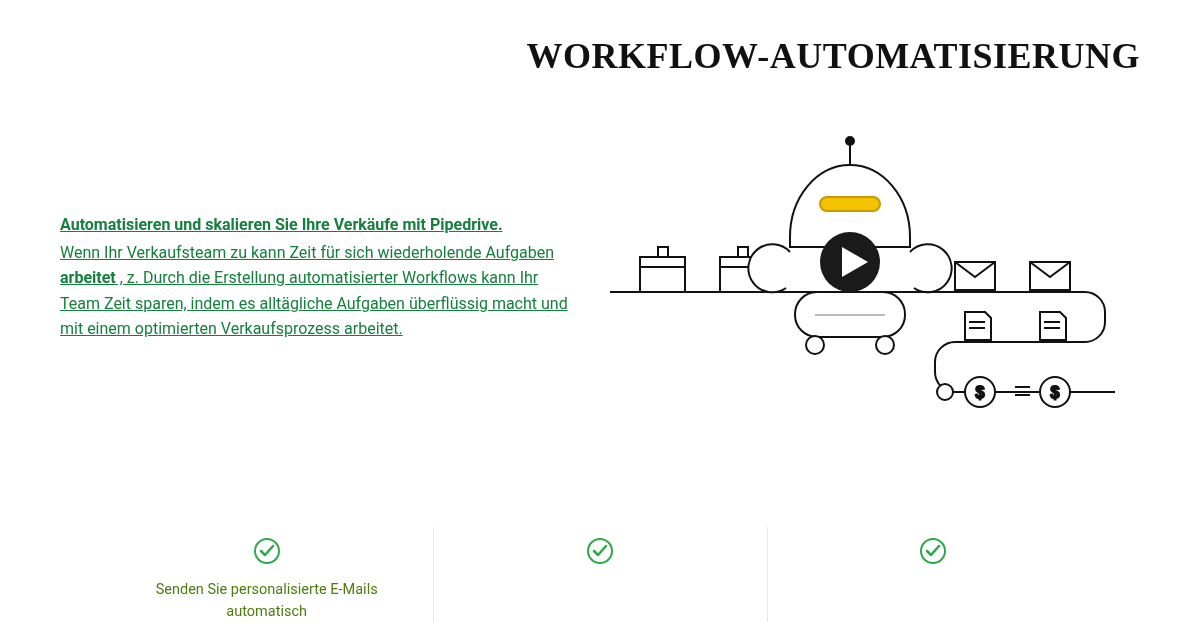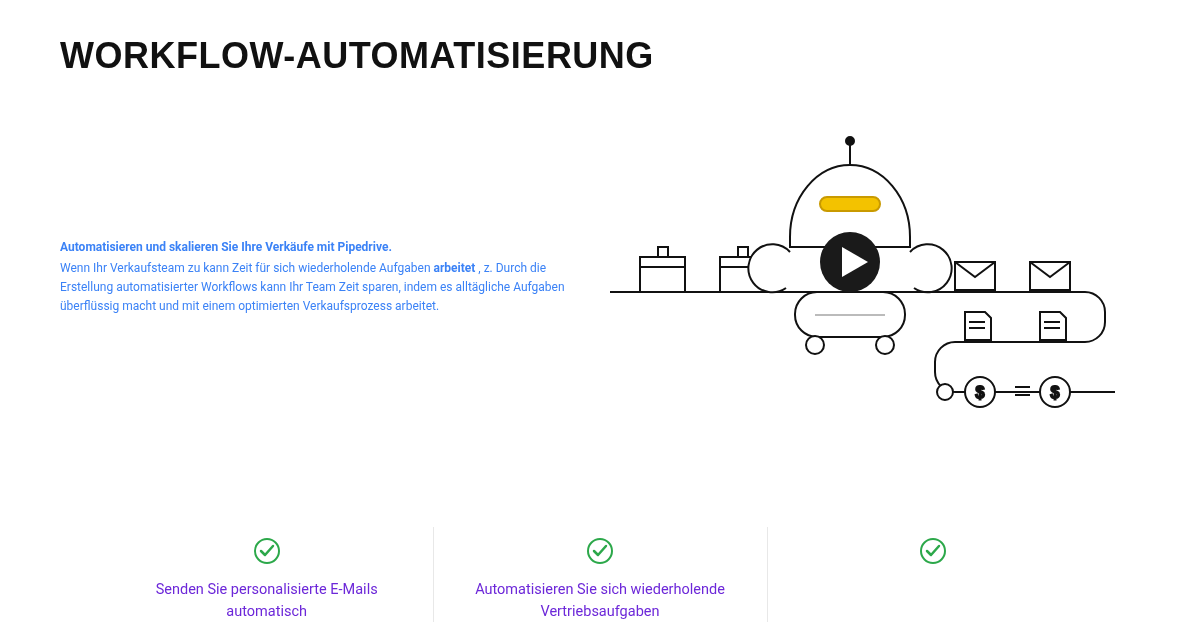--- a/index.html
+++ b/index.html
@@ -10,37 +10,38 @@
     width: 1200px;
     height: 622px;
     overflow: hidden;
   }
   .container {
     padding: 35px 60px 0 60px;
   }
   h1.title {
     font-size: 36px;
     font-weight: 900;
-    text-align: left;
+    text-align: right;
     letter-spacing: 0.5px;
     text-transform: uppercase;
     color: #111;
-    font-family: Liberation Sans, sans-serif;
+    font-family: Liberation Serif, serif;
   }
   .hero {
     display: flex;
     align-items: center;
     gap: 20px;
     margin-top: 40px;
   }
   .hero-text {
     flex: 0 0 520px;
-    font-size: 12px;
+    font-size: 16px;
     line-height: 1.6;
-    color: #3b82f6;
+    color: #15803d;
+    text-decoration: underline;
   }
   .hero-text .lead { font-weight: 700; display: block; margin-bottom: 2px; }
   .hero-text .bold { font-weight: 700; }
   .illustration {
     flex: 1;
     display: flex;
     justify-content: center;
     align-items: center;
     position: relative;
     cursor: pointer;
@@ -64,21 +65,21 @@
     width: 1px;
     background: #e8e8e8;
   }
   .benefit .icon {
     width: 28px; height: 28px;
     margin: 0 auto 14px;
     display: block;
   }
   .benefit .label {
     font-size: 14.5px;
-    color: #6d28d9;
+    color: #4d7c0f;
     line-height: 1.5;
   }
 </style>
 </head>
 <body>
 
 <div class="container">
   <h1 class="title">WORKFLOW-AUTOMATISIERUNG</h1>
 
   <div class="hero">
@@ -163,21 +164,20 @@
         <circle cx="14" cy="14" r="12" fill="none" stroke="#2ca84a" stroke-width="2"></circle>
         <polyline points="8,14 12,18 20,9" fill="none" stroke="#2ca84a" stroke-width="2.5" stroke-linecap="round" stroke-linejoin="round"></polyline>
       </svg>
       <div class="label">Senden Sie personalisierte E-Mails automatisch</div>
     </div>
     <div class="benefit">
       <svg class="icon" viewBox="0 0 28 28">
         <circle cx="14" cy="14" r="12" fill="none" stroke="#2ca84a" stroke-width="2"></circle>
         <polyline points="8,14 12,18 20,9" fill="none" stroke="#2ca84a" stroke-width="2.5" stroke-linecap="round" stroke-linejoin="round"></polyline>
       </svg>
-      <div class="label">Automatisieren Sie sich wiederholende Vertriebsaufgaben</div>
     </div>
     <div class="benefit">
       <svg class="icon" viewBox="0 0 28 28">
         <circle cx="14" cy="14" r="12" fill="none" stroke="#2ca84a" stroke-width="2"></circle>
         <polyline points="8,14 12,18 20,9" fill="none" stroke="#2ca84a" stroke-width="2.5" stroke-linecap="round" stroke-linejoin="round"></polyline>
       </svg>
     </div>
   </div>
 </div>
 

